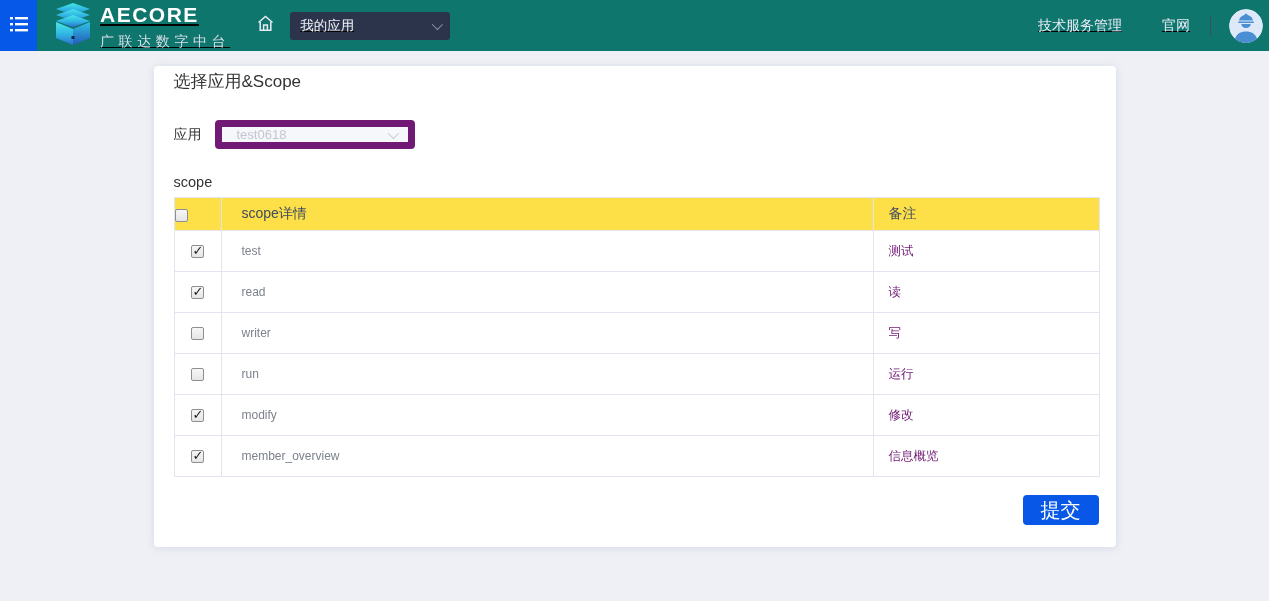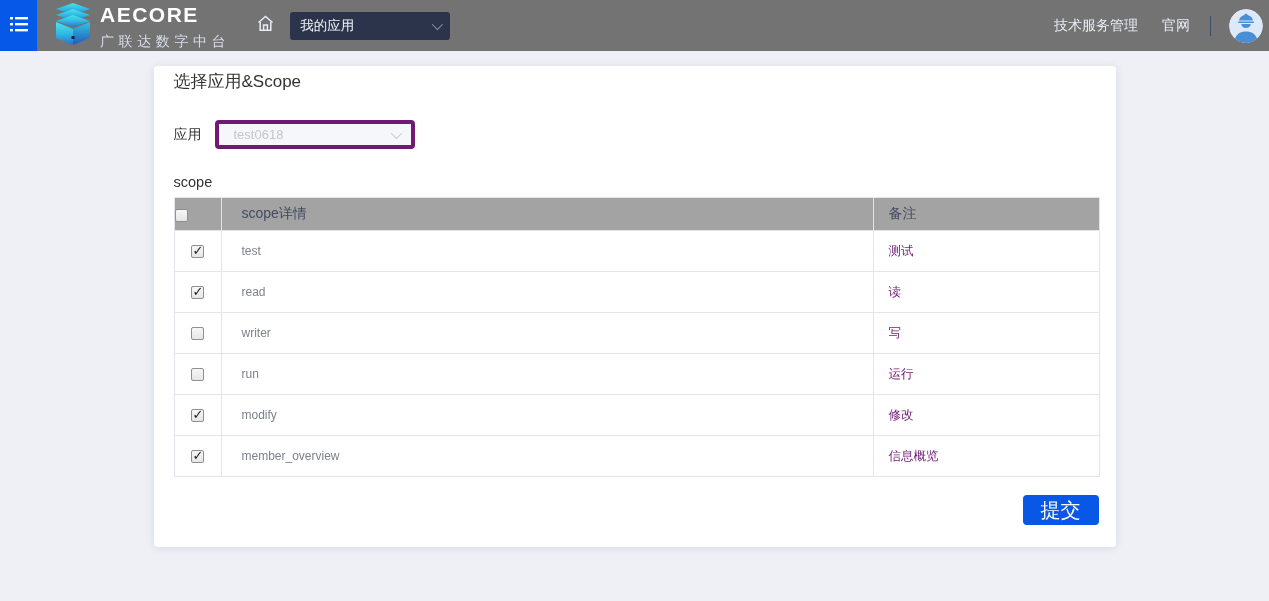--- a/index.html
+++ b/index.html
@@ -3,22 +3,23 @@
 <meta charset="utf-8">
 <style>
   * { margin:0; padding:0; box-sizing:border-box; }
   html,body { width:1269px; height:601px; overflow:hidden; }
   body {
     font-family: "Liberation Sans", "DejaVu Sans", sans-serif;
     background:#eef0f5;
   }
   
   .topbar {
-    height:51px; background:#737373; display:flex; align-items:center;
+    height:51px; background:#0f766e; display:flex; align-items:center;
     position:relative;
+    text-decoration:underline;
   }
   .menu-btn {
     width:37px; height:51px; background:#0658e8; display:flex;
     align-items:center; justify-content:center; cursor:pointer; flex:0 0 auto;
   }
   .logo-wrap { display:flex; align-items:center; margin-left:17px; cursor:pointer; }
   .logo-text { margin-left:8px; line-height:1; }
   .brand {
     color:#fff; font-size:21px; font-weight:700; letter-spacing:1.5px;
   }
@@ -31,54 +32,54 @@
     border-radius:3px; display:flex; align-items:center; padding:0 10px;
     color:#f2f4fa; font-size:13.5px; cursor:pointer;justify-content:center;
   }
   .nav-select .sel-label { flex:1; }
   .chev {
     width:8px; height:8px; border-right:1.6px solid #8a93a8; border-bottom:1.6px solid #8a93a8;
     transform:rotate(45deg) translateY(-2px); display:inline-block;
   }
   .top-spacer { flex:1; }
   .top-link {
-    color:#e8ebf5; font-size:14px; text-decoration:none; cursor:pointer; margin-left:24px;
+    color:#e8ebf5; font-size:14px; text-decoration:none; cursor:pointer; margin-left:40px;
   }
   .vdivider { width:1px; height:20px; background:#434b63; margin:0 18px 0 20px; }
   .avatar {
     width:34px; height:34px; border-radius:50%; overflow:hidden; cursor:pointer;
     margin-right:6px; flex:0 0 auto;
   }
   
   .card {
     width:962px; height:481px; background:#ffffff; margin:15px auto 0 auto;
     border-radius:4px; box-shadow:0 1px 8px rgba(70,80,140,0.13);
     position:relative;
   }
   .card-title {
     font-size:17px; font-weight:500; color:#333; padding:4px 0 0 20px;
   }
   .field-row { display:flex; align-items:center; margin:27px 0 0 20px; }
   .field-label { font-size:14px; color:#333; margin-right:13px; }
   .el-select {
-    width:200px; height:29px; background:#f6f7fa; border:4px solid #701a75;
+    width:200px; height:29px; background:#f6f7fa; border:7px solid #701a75;
     border-radius:4px; display:flex; align-items:center; padding:0 12px 0 15px;
     cursor:not-allowed;
   }
   .el-select .sel-text { flex:1; font-size:13px; color:#c2c6cf; }
   .el-select .chev { border-color:#c5cad4; }
   .scope-label { font-size:14.5px; color:#333; margin:25px 0 0 20px; }
   
   table.scope-table {
     border-collapse:collapse; margin:7px 0 0 20px; table-layout:fixed;
     width:925px;
   }
   .scope-table th, .scope-table td { border:1px solid #e2e5f0; }
   .scope-table thead th {
-    background:#a3a3a3; height:33px; font-size:14px; font-weight:400;
+    background:#fde047; height:33px; font-size:14px; font-weight:400;
     color:#414b61; text-align:left;
   }
   .scope-table td { height:41px; background:#fff; }
   .col-cb { width:47px; }
   .col-scope { width:652px; }
   .col-remark { width:226px; }
   .cb-cell { text-align:center; vertical-align:middle; }
   .scope-cell { padding-left:20px; font-size:12px; color:#7d828c; }
   .remark-cell { padding-left:15px; font-size:12.5px; color:#701a75; }
   th.scope-head { padding-left:20px; }

